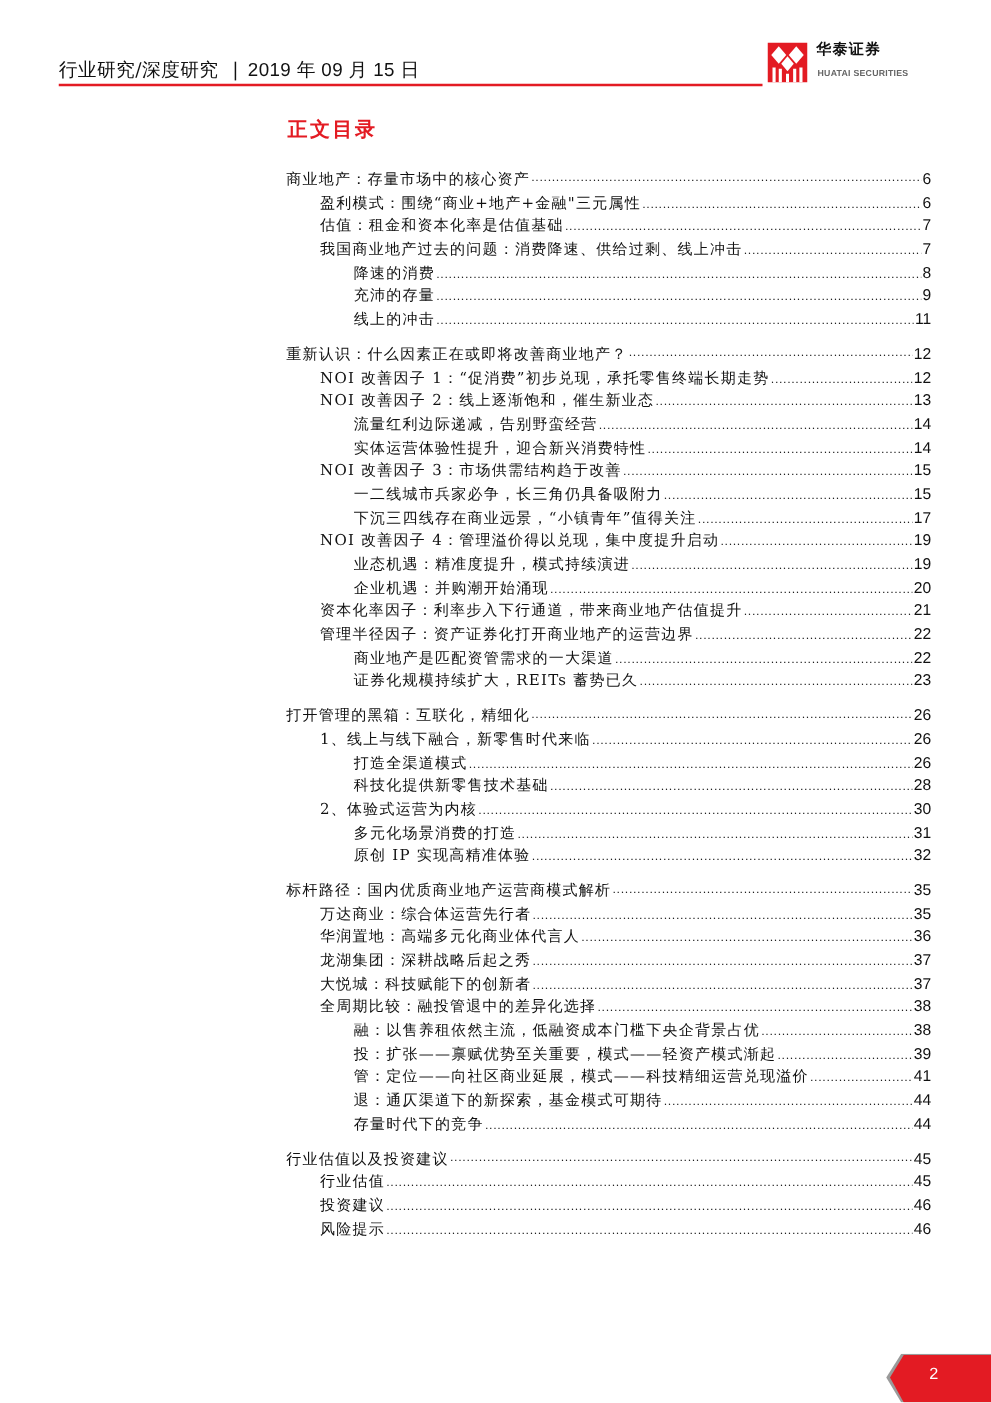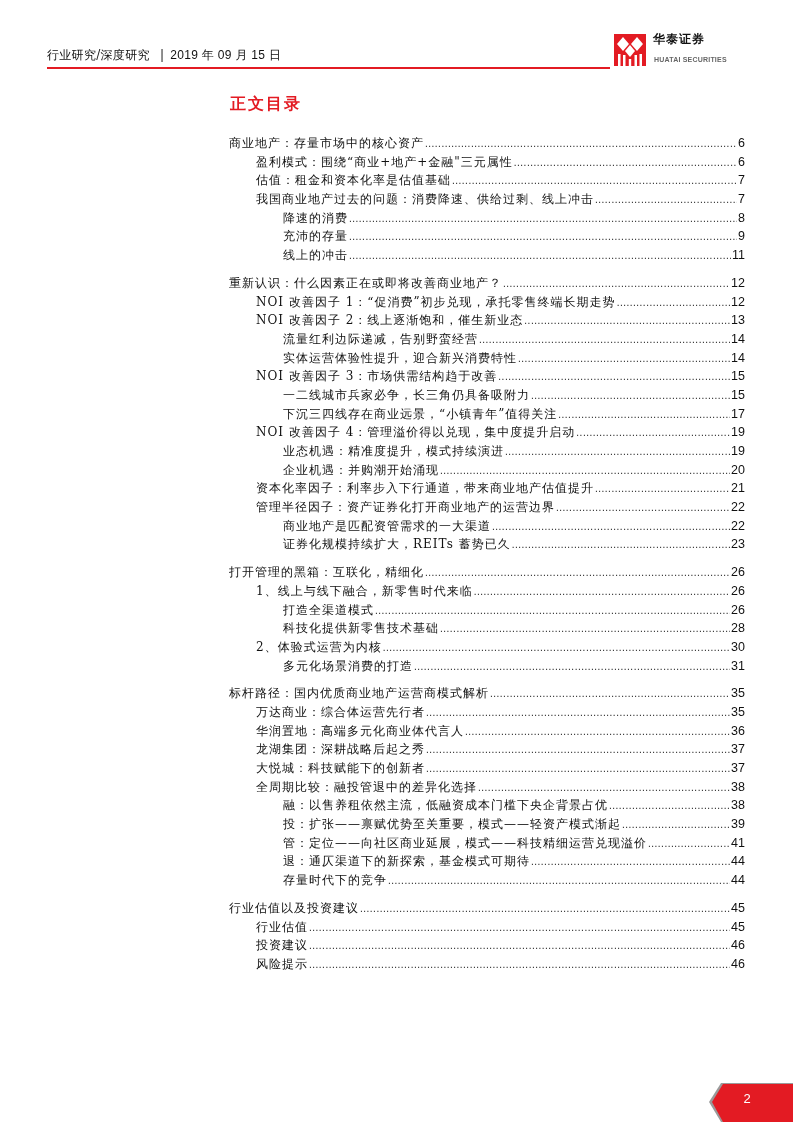--- a/index.html
+++ b/index.html
@@ -1,34 +1,34 @@
 <!DOCTYPE html>
 <html><head>
   <meta charset="utf-8">
   <style>
     * { box-sizing: border-box; margin: 0; padding: 0; }
     html, body { width: 793px; height: 1122px; background: #ffffff; overflow: hidden; }
     body { position: relative; font-family: "DejaVu Serif", "Liberation Serif", serif; color: #111; }
 
     .header { position: absolute; left: 47px; top: 44px; width: 563px; height: 26px; }
-    .header-text { position: absolute; left: 0; top: 3px; font-size: 12px; color: #111; white-space: nowrap; letter-spacing: 0.3px; }
+    .header-text { position: absolute; left: 0; top: 3px; font-size: 15px; color: #111; white-space: nowrap; letter-spacing: 0.3px; }
     .header-text .date { font-family: "Liberation Sans", sans-serif; }
     .header-line { position: absolute; left: 0; top: 23px; width: 563px; height: 2px; background: #e31b23; }
 
     .logo { position: absolute; left: 614px; top: 34px; width: 140px; height: 36px; }
     .logo-mark { position: absolute; left: 0; top: 0; width: 32px; height: 32px; }
     .logo-cn { position: absolute; left: 39px; top: -3px; font-family: "DejaVu Sans", sans-serif; font-weight: bold; font-size: 12px; color: #111; letter-spacing: 1px; white-space: nowrap; }
     .logo-en { position: absolute; left: 40px; top: 22px; font-family: "Liberation Sans", sans-serif; font-weight: bold; font-size: 7px; color: #666; letter-spacing: 0.2px; white-space: nowrap; }
 
     .toc-title { position: absolute; left: 230px; top: 94px; font-family: "DejaVu Sans", sans-serif; font-weight: bold; font-size: 16px; color: #e31b23; letter-spacing: 2px; }
 
     .toc { position: absolute; left: 229px; top: 134px; width: 516px; }
     .toc-section { margin-bottom: 9px; }
     .toc-row { position: relative; display: flex; align-items: baseline; height: 18.7px; font-size: 12px; line-height: 18.7px; white-space: nowrap; }
-    .toc-row.lvl1 { padding-left: 0; }
+    .toc-row.lvl1 { padding-left: 0; align-items: center; }
     .toc-row.lvl2 { padding-left: 27px; }
     .toc-row.lvl3 { padding-left: 54px; }
     .toc-row .label { flex: 0 0 auto; letter-spacing: 1px; }
     .toc-row .leader { flex: 1 1 auto; overflow: hidden; margin: 0 1px; font-family: "Liberation Sans", sans-serif; font-size: 10px; color: #222; letter-spacing: 0.5px; }
     .toc-row .leader::before { content: "................................................................................................................................................................................................................"; }
     .toc-row .page { flex: 0 0 auto; font-family: "Liberation Sans", sans-serif; font-size: 12.5px; text-align: right; }
 
     .page-tab { position: absolute; left: 707px; top: 1083px; width: 86px; height: 39px; }
     .page-tab svg { position: absolute; left: 0; top: 0; }
     .page-num { position: absolute; left: 30px; top: 8px; width: 20px; text-align: center; font-family: "Liberation Sans", sans-serif; font-size: 13px; color: #fff; }
@@ -202,20 +202,25 @@
       <div class="toc-row lvl2">
         <span class="label">2、体验式运营为内核</span>
         <span class="leader"></span>
         <span class="page">30</span>
       </div>
       <div class="toc-row lvl3">
         <span class="label">多元化场景消费的打造</span>
         <span class="leader"></span>
         <span class="page">31</span>
       </div>
+      <div class="toc-row lvl3">
+        <span class="label">原创 IP 实现高精准体验</span>
+        <span class="leader"></span>
+        <span class="page">32</span>
+      </div>
     </div>
     <div class="toc-section">
       <div class="toc-row lvl1">
         <span class="label">标杆路径：国内优质商业地产运营商模式解析</span>
         <span class="leader"></span>
         <span class="page">35</span>
       </div>
       <div class="toc-row lvl2">
         <span class="label">万达商业：综合体运营先行者</span>
         <span class="leader"></span>

